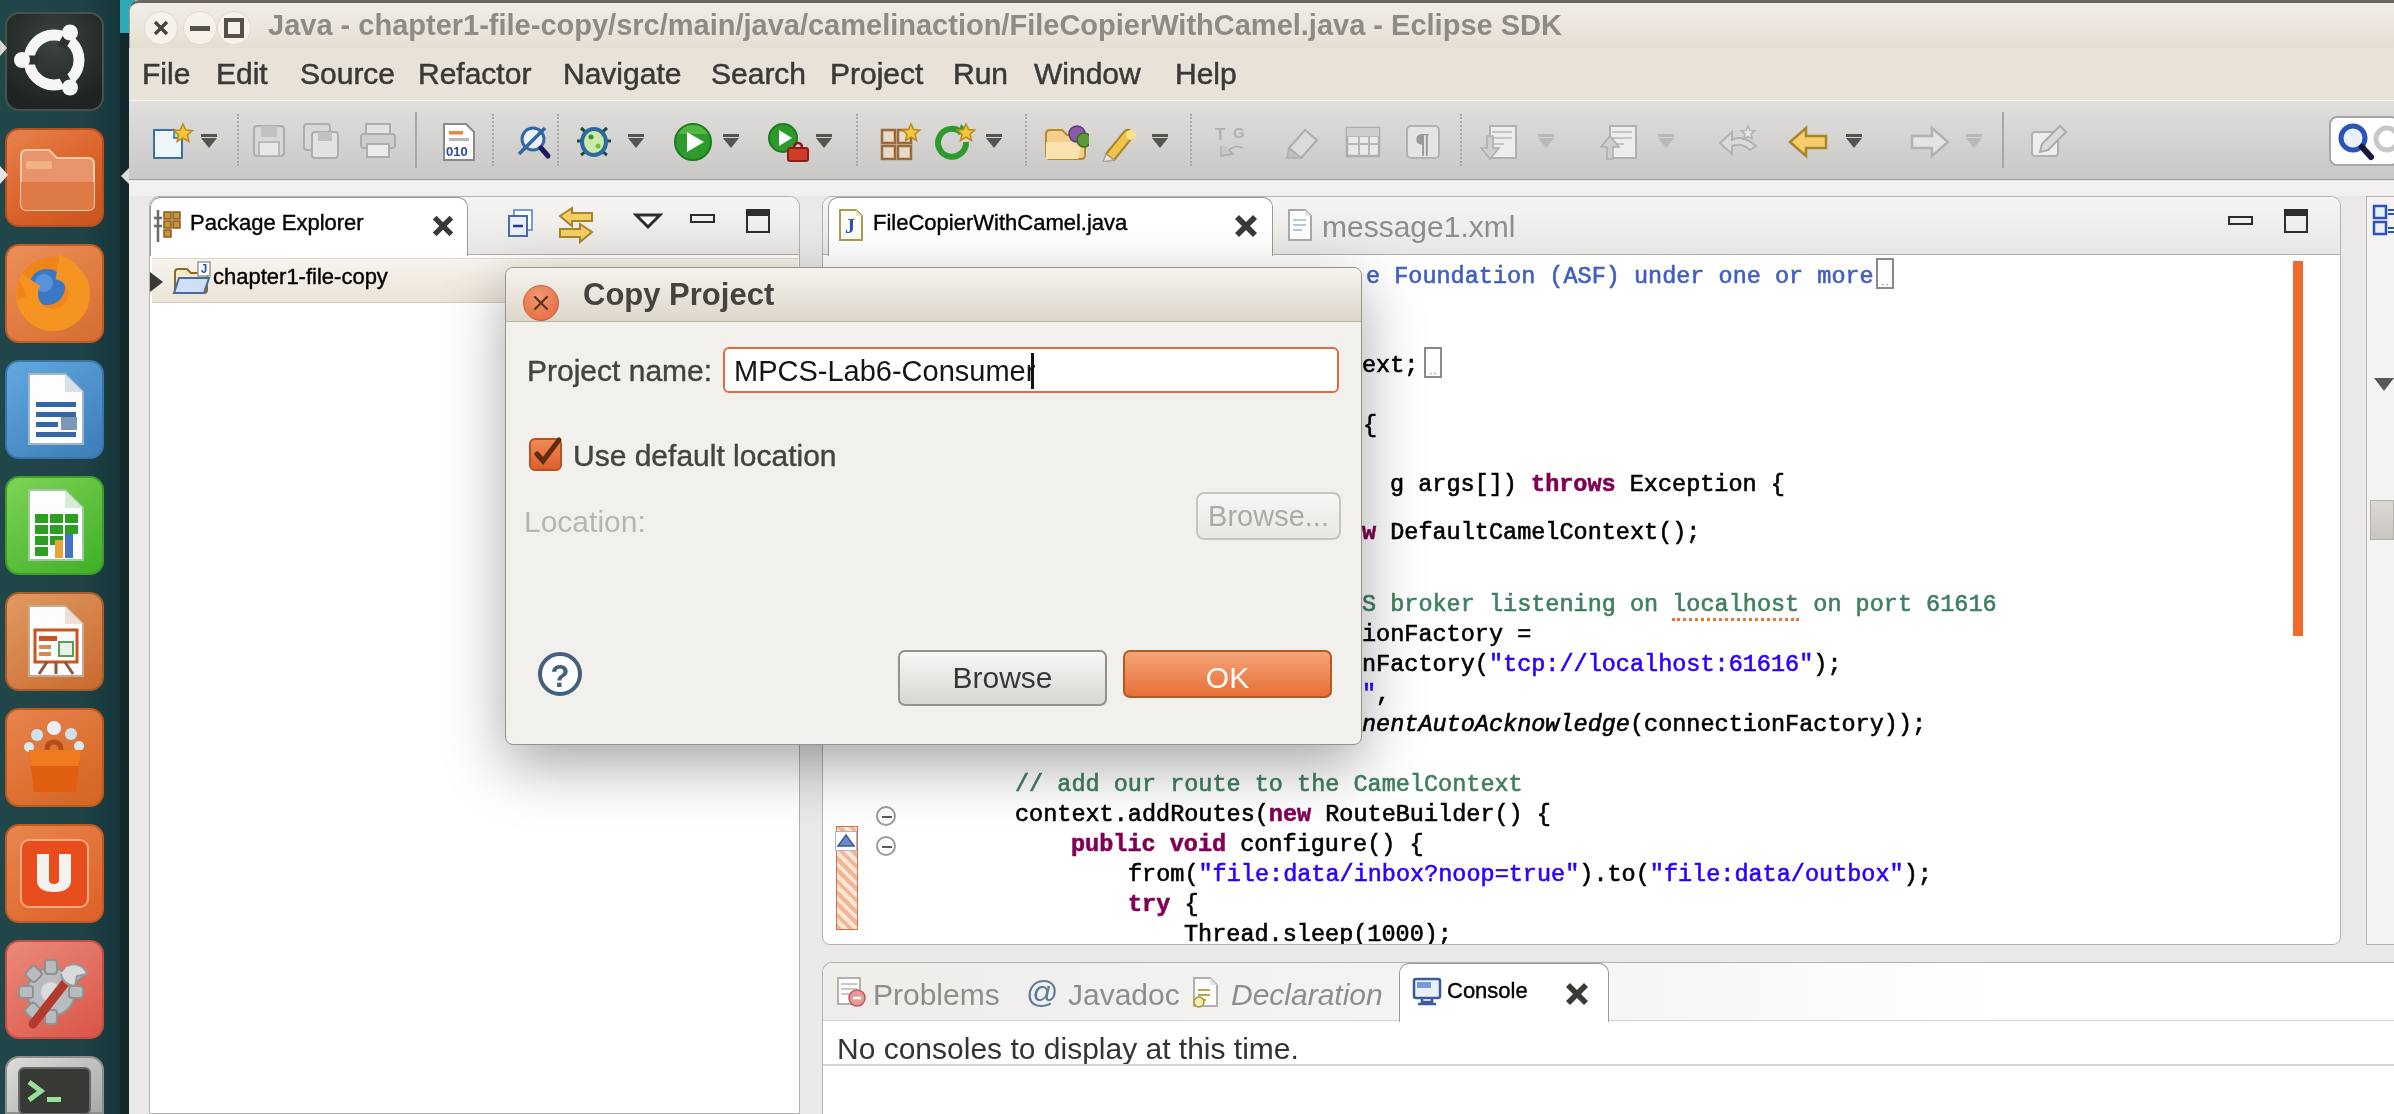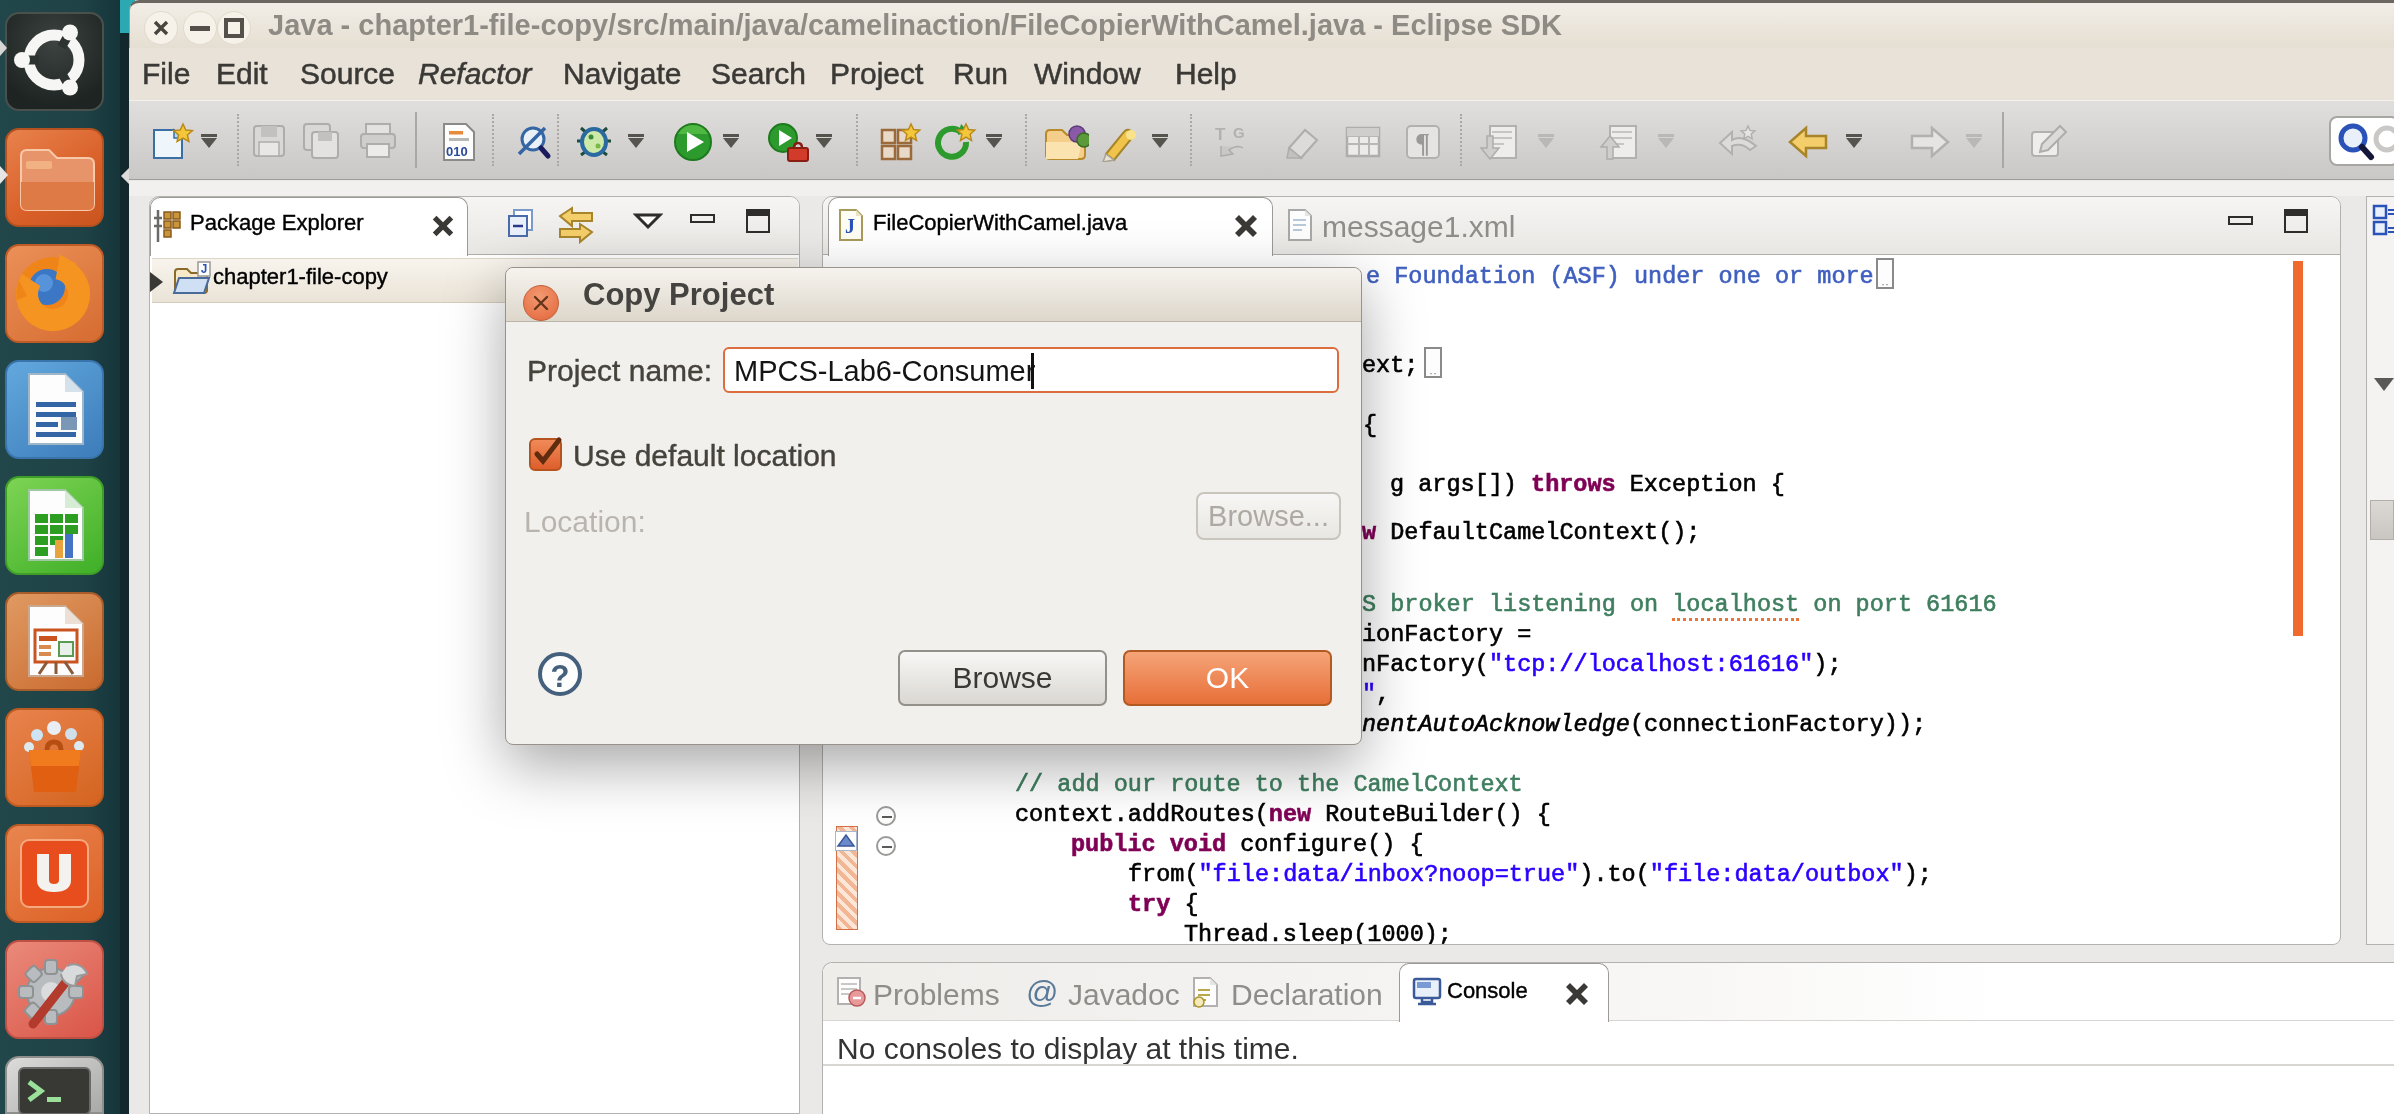--- a/index.html
+++ b/index.html
@@ -192,21 +192,21 @@
     </div>
   <div class="wbtn" style="left:87px;">
       <div style="margin:6px 0 0 6px; width:20px; height:20px; border:4px solid #55504a;"></div>
     </div>
 </div>
 <div id="wtitle" class="abs">Java - chapter1-file-copy/src/main/java/camelinaction/FileCopierWithCamel.java - Eclipse SDK</div>
 <div id="menubar" class="abs">
   <span class="menu" style="left:13px;">File</span>
   <span class="menu" style="left:87px;">Edit</span>
   <span class="menu" style="left:171px;">Source</span>
-  <span class="menu" style="left:289px;font-style:italic;">Refactor</span>
+  <span class="menu" style="left:289px;">Refactor</span>
   <span class="menu" style="left:434px;">Navigate</span>
   <span class="menu" style="left:582px;">Search</span>
   <span class="menu" style="left:701px;">Project</span>
   <span class="menu" style="left:824px;">Run</span>
   <span class="menu" style="left:905px;">Window</span>
   <span class="menu" style="left:1046px;">Help</span>
 </div>
 <div id="toolbar" class="abs"></div>
 <div id="substrip" class="abs"></div>
 <div id="toolicons">
@@ -505,21 +505,21 @@
   </svg>
   <span class="abs graylabel" style="left:873px; top:978px;">Problems</span>
   <span class="abs" style="left:1026px; top:974px; font-size:32px; color:#5a7a9a;">@</span>
   <span class="abs graylabel" style="left:1068px; top:978px;">Javadoc</span>
   <svg class="abs" style="left:1191px; top:976px;" width="30" height="32" viewBox="0 0 30 32">
     <path d="M3 2 h16 l7 7 v21 h-23 z" fill="#fdfdfd" stroke="#b2b1af" stroke-width="2"></path>
     <path d="M19 2 l7 7 h-7 z" fill="#e5e5e3"></path>
     <path d="M7 14 h12 M7 19 h12 M7 24 h8" stroke="#b8a84a" stroke-width="2"></path>
     <circle cx="8" cy="26" r="5" fill="#f4e9b8" stroke="#a8932a" stroke-width="1.5"></circle>
   </svg>
-  <span class="abs graylabel" style="left:1231px; top:978px;">Declaration</span>
+  <span class="abs graylabel" style="left:1231px; top:978px;font-style:italic;">Declaration</span>
 
   <svg class="abs" style="left:1412px; top:976px;" width="30" height="32" viewBox="0 0 30 32">
     <rect x="2" y="3" width="26" height="19" rx="2" fill="#e9f0fa" stroke="#3a5a9a" stroke-width="2.5"></rect>
     <rect x="5" y="6" width="14" height="6" fill="#7a9ad4"></rect>
     <path d="M10 22 v4 h10 v-4 M6 28 h18" stroke="#3a5a9a" stroke-width="2.5" fill="none"></path>
   </svg>
   <span class="abs tablabel" style="left:1447px; top:978px;">Console</span>
   <svg class="abs" style="left:1563px; top:980px;" width="28" height="28" viewBox="0 0 28 28">
     <path d="M3 7 L10 14 L3 21 L7 25 L14 18 L21 25 L25 21 L18 14 L25 7 L21 3 L14 10 L7 3 z" fill="#3a3936"></path>
   </svg>
@@ -556,14 +556,14 @@
   <div style="position:absolute; left:23px; top:170px; width:33px; height:33px; border-radius:6px; border:2px solid #b5541f; background:linear-gradient(#f08a58,#dd5f2b);">
     <svg width="29" height="29" viewBox="0 0 29 29" style="overflow:visible;">
         <path d="M6 14 L12 21 L28 0" stroke="#5f2c10" stroke-width="5" fill="none" stroke-linecap="round"></path>
       </svg>
   </div>
   <div class="dlabel" style="left:67px; top:171px;">Use default location</div>
   <div class="glabel" style="left:18px; top:237px;">Location:</div>
   <div style="position:absolute; left:690px; top:224px; width:145px; height:48px; background:linear-gradient(#f7f6f4,#e9e7e3); border:2px solid #c9c5bd; border-radius:8px; text-align:center; font-size:29px; color:#aea9a2; line-height:44px;">Browse...</div>
   <div style="position:absolute; left:32px; top:384px; width:44px; height:44px; border-radius:50%; border:4px solid #44607c; color:#44607c; background:#fdfdfd; text-align:center; font-size:31px; font-weight:bold; line-height:42px;">?</div>
   <div style="position:absolute; left:392px; top:382px; width:209px; height:56px; background:linear-gradient(#f8f7f5,#dad7d2); border:2px solid #94908a; border-radius:7px; text-align:center; font-size:30px; color:#393836; line-height:52px;">Browse</div>
-  <div style="position:absolute; left:617px; top:382px; width:209px; height:56px; background:linear-gradient(#f5a478,#e76f38); border:2px solid #b35a22; border-radius:7px; text-align:center; font-size:30px; color:#ffffff; line-height:52px;">OK</div>
+  <div style="position:absolute; left:617px; top:382px; width:209px; height:48px; background:linear-gradient(#f5a478,#e76f38); border:2px solid #b35a22; border-radius:7px; text-align:center; font-size:30px; color:#ffffff; line-height:52px;">OK</div>
 </div>
 
 </body></html>

